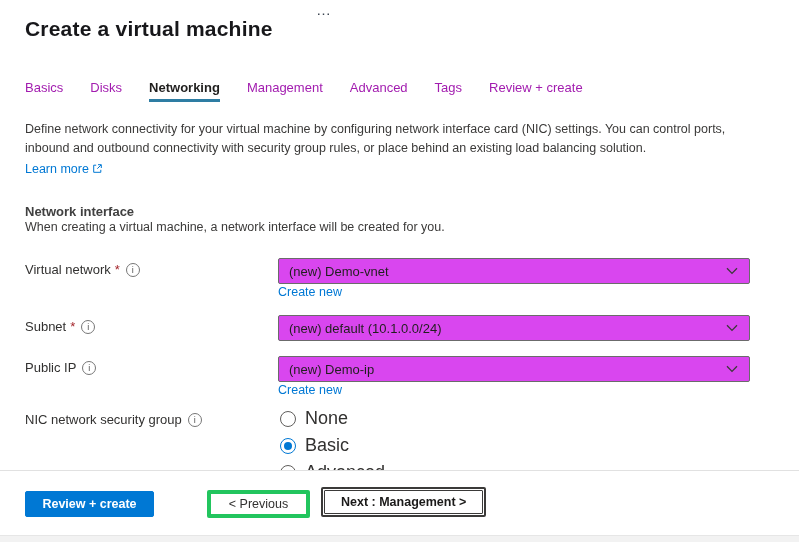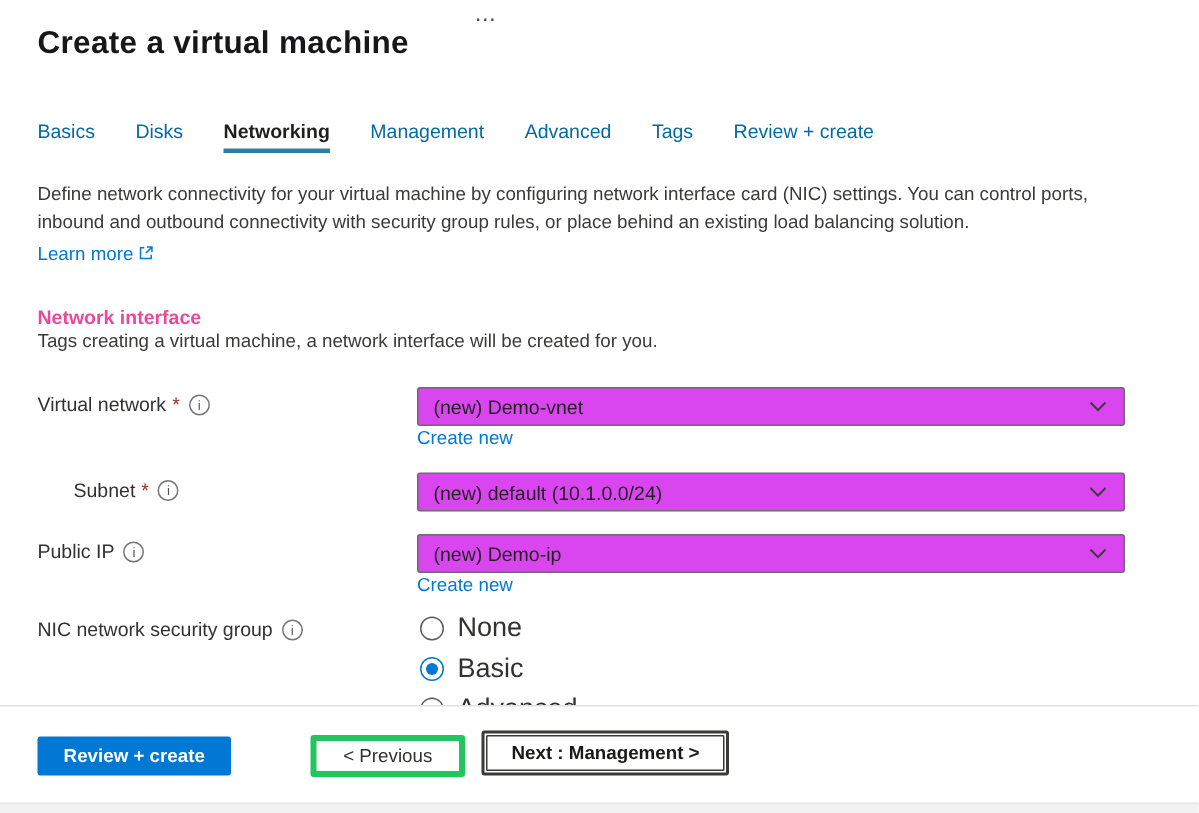--- a/index.html
+++ b/index.html
@@ -8,29 +8,29 @@
     width:799px; height:542px; position:relative; overflow:hidden;
     background:#ffffff; color:#323130;
     font-family:"Liberation Sans","DejaVu Sans",sans-serif;
   }
   .content { position:absolute; left:0; top:0; width:799px; height:470px; overflow:hidden; }
 
   .page-title { position:absolute; left:25px; top:0; font-size:21px; font-weight:700; color:#17171a; letter-spacing:.2px; line-height:30px; }
   .more-btn { position:absolute; left:312px; top:1px; background:none; border:none; font-size:15px; color:#3b4450; cursor:pointer; padding:2px 4px; line-height:14px; }
 
   .tabs { position:absolute; left:25px; top:80px; display:flex; gap:27px; font-size:13px; }
-  .tab { padding-bottom:4px; color:#0369a1; cursor:pointer; border-bottom:3px solid transparent; }
+  .tab { padding-bottom:4px; color:#a21caf; cursor:pointer; border-bottom:3px solid transparent; }
   .tab.active { font-weight:600; color:#201f1e; border-bottom-color:#2e7da3; }
 
   .intro { position:absolute; left:25px; top:120px; width:712px; font-size:12.5px; line-height:19px; color:#3b3a39; }
   .learn-more { margin-top:2px; }
   a.link { color:#0078d4; text-decoration:none; font-size:12.5px; }
   .ext-icon { display:inline-block; vertical-align:-1px; margin-left:3px; }
 
-  .section-heading { position:absolute; left:25px; top:193px; font-size:13px; font-weight:700; color:#ec4899; }
+  .section-heading { position:absolute; left:25px; top:193px; font-size:13px; font-weight:700; color:#404040; }
   .section-desc { position:absolute; left:25px; top:220px; font-size:12.5px; color:#3b3a39; }
 
   .field-label { position:absolute; left:25px; font-size:13px; color:#323130; display:flex; align-items:center; }
   .req { color:#a4262c; margin-left:4px; font-size:13px; }
   .info-icon {
     width:14px; height:14px; border:1px solid #767676; border-radius:50%;
     font-size:9px; line-height:12px; text-align:center; color:#555;
     display:inline-block; margin-left:6px; font-style:normal; flex:0 0 auto;
   }
 
@@ -96,36 +96,36 @@
     <div class="learn-more">
       <a class="link" href="#"><span>Learn more</span><span class="ext-icon"><svg width="11" height="11" viewBox="0 0 11 11">
               <path d="M4.2 2.2 H1.7 V9.3 H8.8 V6.8" fill="none" stroke="#0078d4" stroke-width="1"></path>
               <path d="M6 1.7 H9.3 V5" fill="none" stroke="#0078d4" stroke-width="1"></path>
               <path d="M9.1 1.9 L5.3 5.7" fill="none" stroke="#0078d4" stroke-width="1"></path>
             </svg></span></a>
     </div>
   </div>
 
   <h2 class="section-heading">Network interface</h2>
-  <div class="section-desc">Tags creating a virtual machine, a network interface will be created for you.</div>
+  <div class="section-desc">When creating a virtual machine, a network interface will be created for you.</div>
 
   <div class="field-label" style="top:262px;">
     <span>Virtual network</span>
     <span class="req">*</span>
     <span class="info-icon">i</span>
   </div>
   <div class="select" style="top:258px;">
     <span>(new) Demo-vnet</span>
     <span class="chevron"><svg width="12" height="8" viewBox="0 0 12 8">
           <path d="M1 1.3 L6 6.4 L11 1.3" fill="none" stroke="#3b3a39" stroke-width="1.3"></path>
         </svg></span>
   </div>
   <a class="link create-new" style="top:285px;" href="#">Create new</a>
 
-  <div class="field-label" style="top:319px;margin-left:24px;">
+  <div class="field-label" style="top:319px;">
     <span>Subnet</span>
     <span class="req">*</span>
     <span class="info-icon">i</span>
   </div>
   <div class="select" style="top:315px;">
     <span>(new) default (10.1.0.0/24)</span>
     <span class="chevron"><svg width="12" height="8" viewBox="0 0 12 8">
           <path d="M1 1.3 L6 6.4 L11 1.3" fill="none" stroke="#3b3a39" stroke-width="1.3"></path>
         </svg></span>
   </div>

